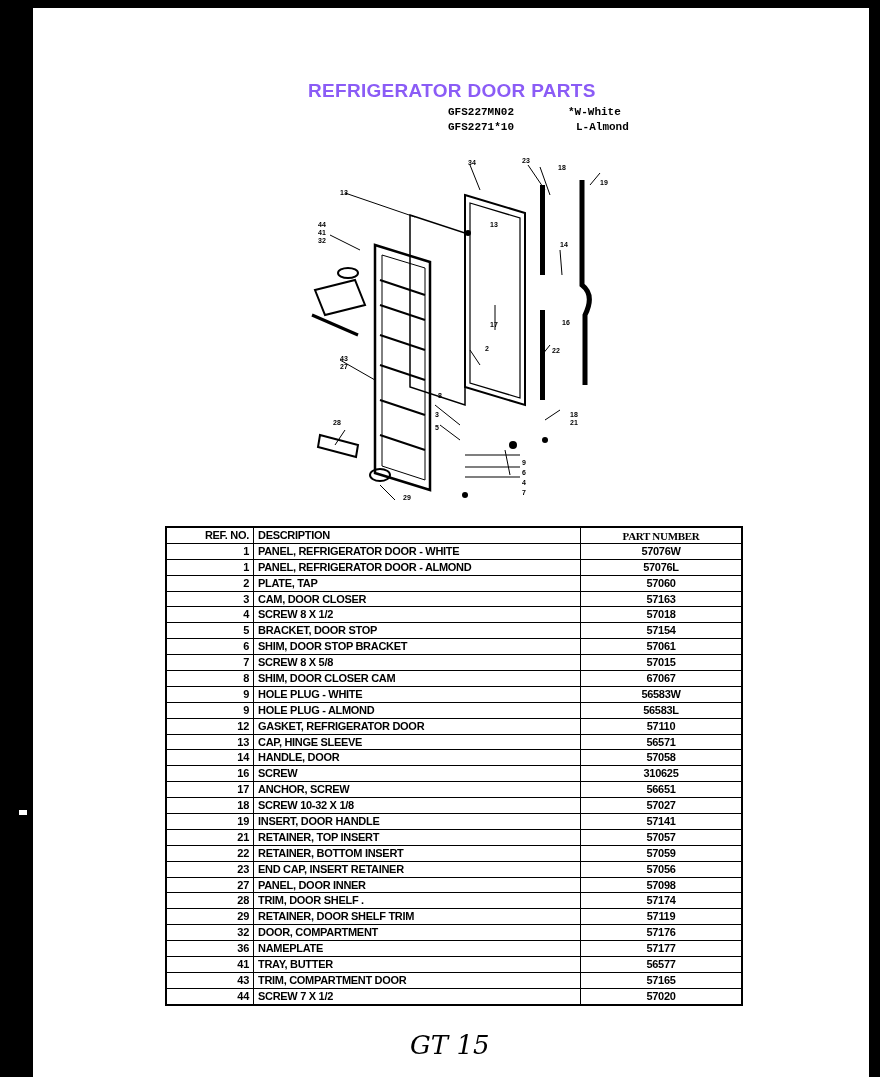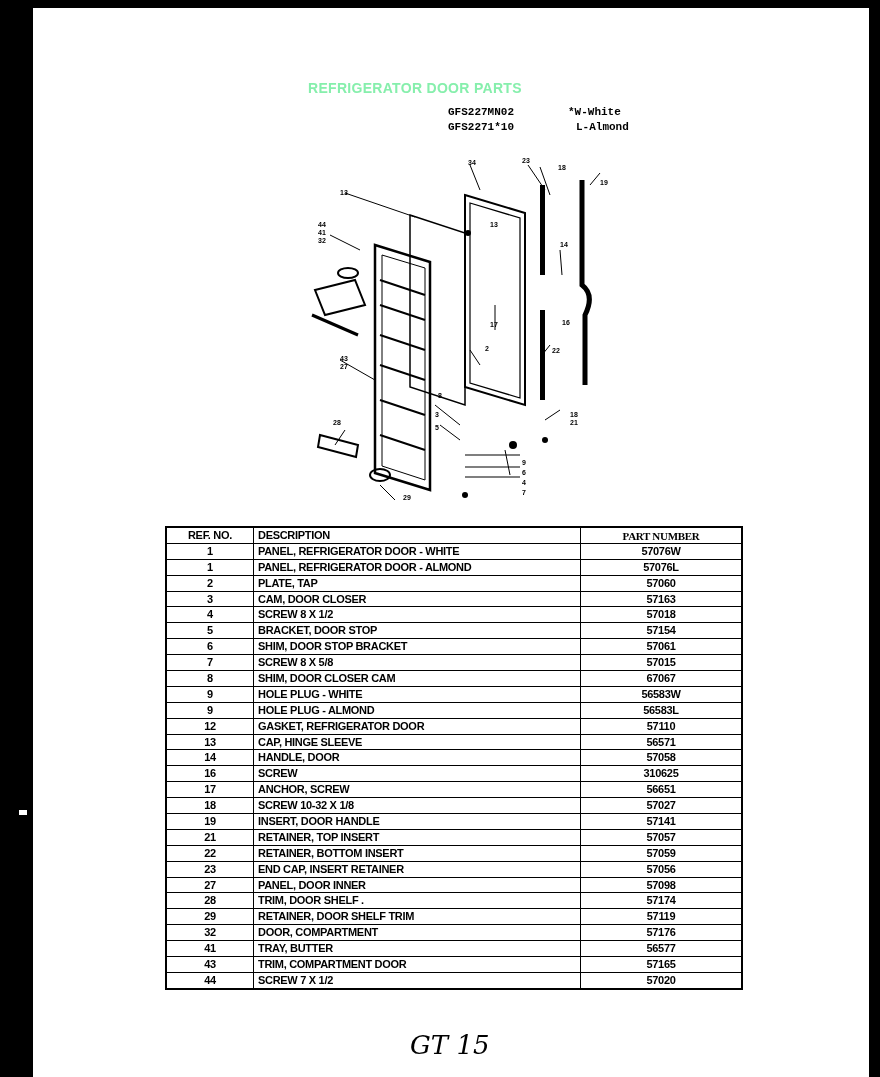--- a/index.html
+++ b/index.html
@@ -21,22 +21,22 @@
       width: 10px; height: 1077px;
       background: #000;
     }
     .stray-mark {
       position: absolute; left: 19px; top: 810px;
       width: 8px; height: 5px; background: #fff;
     }
     .title {
       position: absolute; left: 308px; top: 80px;
       font-family: "Liberation Sans", sans-serif;
-      font-weight: bold; font-size: 14px; letter-spacing: 0.3px;
-      color: #86efac; white-space: nowrap;
+      font-weight: bold; font-size: 19px; letter-spacing: 0.3px;
+      color: #8b5cf6; white-space: nowrap;
     }
     .model {
       position: absolute;
       font-family: "Liberation Mono", monospace;
       font-weight: bold; font-size: 11px; color: #000;
       white-space: nowrap;
       padding-left: 20px;
     }
     .diagram {
       position: absolute; left: 300px; top: 155px;
@@ -59,21 +59,21 @@
       letter-spacing: -0.3px;
     }
     table.parts th, table.parts td {
       border: 1.5px solid #000;
       padding: 0 4px;
       height: 14.9px;
       line-height: 13px;
       white-space: nowrap;
     }
     table.parts th { font-size: 11px; text-align: left; }
-    table.parts .c-ref { width: 78px; text-align: center; }
+    table.parts .c-ref { width: 78px; text-align: right; }
     table.parts .c-desc { width: 318px; text-align: left; }
     table.parts .c-part { text-align: center; }
     table.parts th.c-part { vertical-align: bottom; font-family: Liberation Serif, serif; }
     .handwritten {
       position: absolute; left: 410px; top: 1030px;
       font-family: "DejaVu Serif", serif;
       font-style: italic; font-size: 26px; color: #000;
       white-space: nowrap;
     }
   </style>
@@ -288,20 +288,25 @@
         <td class="c-ref">29</td>
         <td class="c-desc">RETAINER, DOOR SHELF TRIM</td>
         <td class="c-part">57119</td>
       </tr>
     <tr>
         <td class="c-ref">32</td>
         <td class="c-desc">DOOR, COMPARTMENT</td>
         <td class="c-part">57176</td>
       </tr>
     <tr>
+        <td class="c-ref">36</td>
+        <td class="c-desc">NAMEPLATE</td>
+        <td class="c-part">57177</td>
+      </tr>
+    <tr>
         <td class="c-ref">41</td>
         <td class="c-desc">TRAY, BUTTER</td>
         <td class="c-part">56577</td>
       </tr>
     <tr>
         <td class="c-ref">43</td>
         <td class="c-desc">TRIM, COMPARTMENT DOOR</td>
         <td class="c-part">57165</td>
       </tr>
     <tr>

